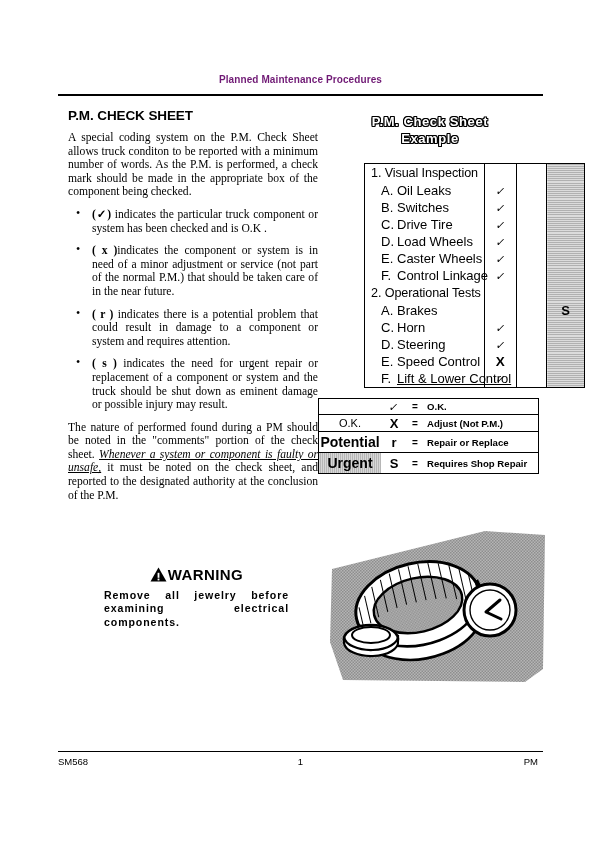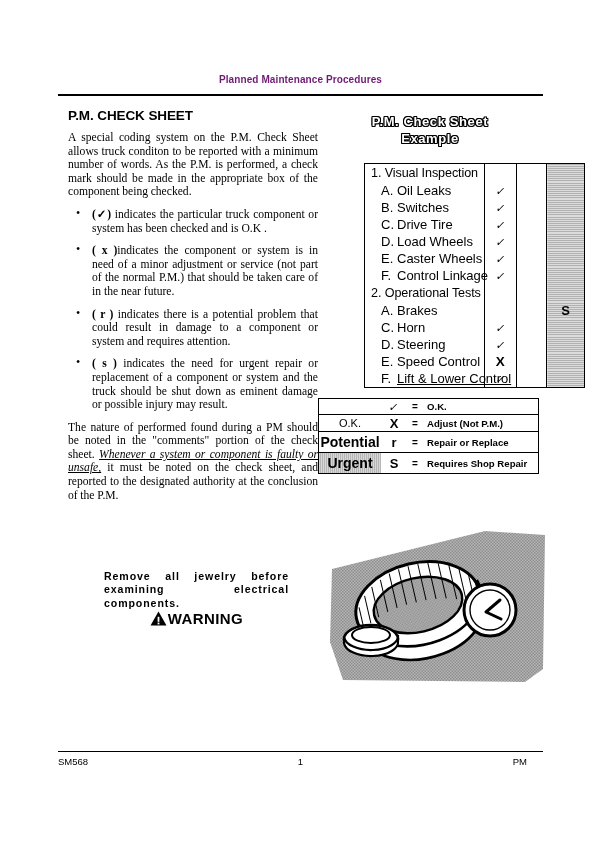--- a/index.html
+++ b/index.html
@@ -273,21 +273,21 @@
   }
   #footer {
     position: absolute;
     left: 58px; top: 756px;
     width: 485px;
     font-family: "Liberation Sans", sans-serif;
     font-size: 9.5px;
   }
   #footer .f-left  { position: absolute; left: 0; }
   #footer .f-mid   { position: absolute; left: 0; width: 485px; text-align: center; }
-  #footer .f-right { position: absolute; right: 16px; }
+  #footer .f-right { position: absolute; right: 5px; }
 </style>
 </head>
 <body>
 
 <div id="page">
 
   <div id="running-head">Planned Maintenance Procedures</div>
   <div id="head-rule"></div>
 
   <div id="sec-title">P.M. CHECK SHEET</div>
@@ -438,30 +438,30 @@
           <td class="code-cat cell-gray">Urgent</td>
           <td class="code-sym">S</td>
           <td class="code-eq">=</td>
           <td class="code-desc">Requires Shop Repair</td>
         </tr>
       </tbody>
     </table>
   </div>
 
   <div id="warning-block">
-    <div id="warning-text">Remove all jewelry before examining electrical components.</div>
     <div id="warning-title">
       <span class="tri">
         <svg width="17" height="15" viewBox="0 0 17 15">
           <polygon points="8.5,0.5 16.5,14.5 0.5,14.5" fill="#000"></polygon>
           <rect x="7.6" y="5.8" width="1.8" height="5" fill="#fff"></rect>
           <rect x="7.6" y="11.6" width="1.8" height="1.8" fill="#fff"></rect>
         </svg>
       </span><span>WARNING</span>
     </div>
+    <div id="warning-text">Remove all jewelry before examining electrical components.</div>
   </div>
 
   <div id="illustration">
     <svg width="245" height="172" viewBox="0 0 245 172">
       <defs>
         <pattern id="halftone" width="3" height="3" patternUnits="userSpaceOnUse">
           <rect width="3" height="3" fill="#b5b5b5"></rect>
           <rect width="1.5" height="1.5" fill="#8e8e8e"></rect>
           <rect x="1.5" y="1.5" width="1.5" height="1.5" fill="#8e8e8e"></rect>
         </pattern>

